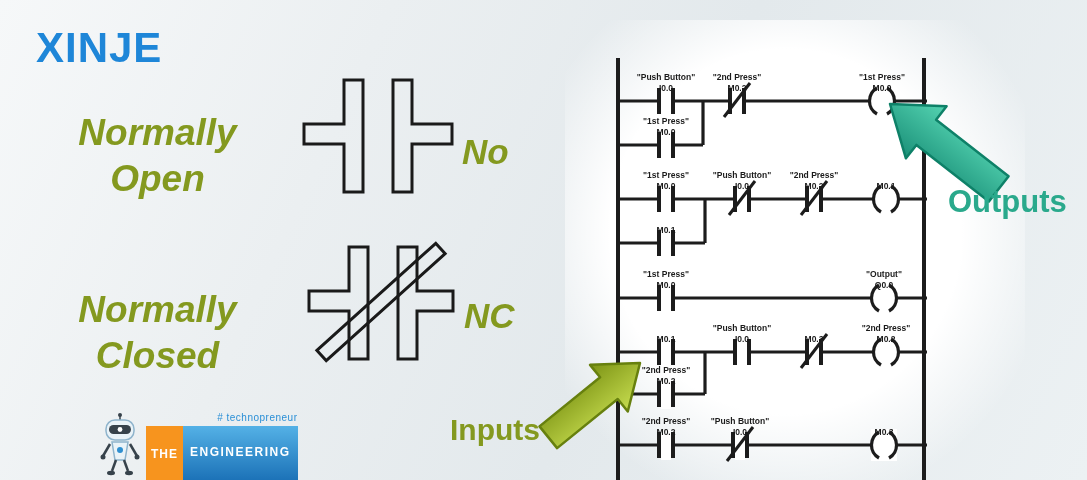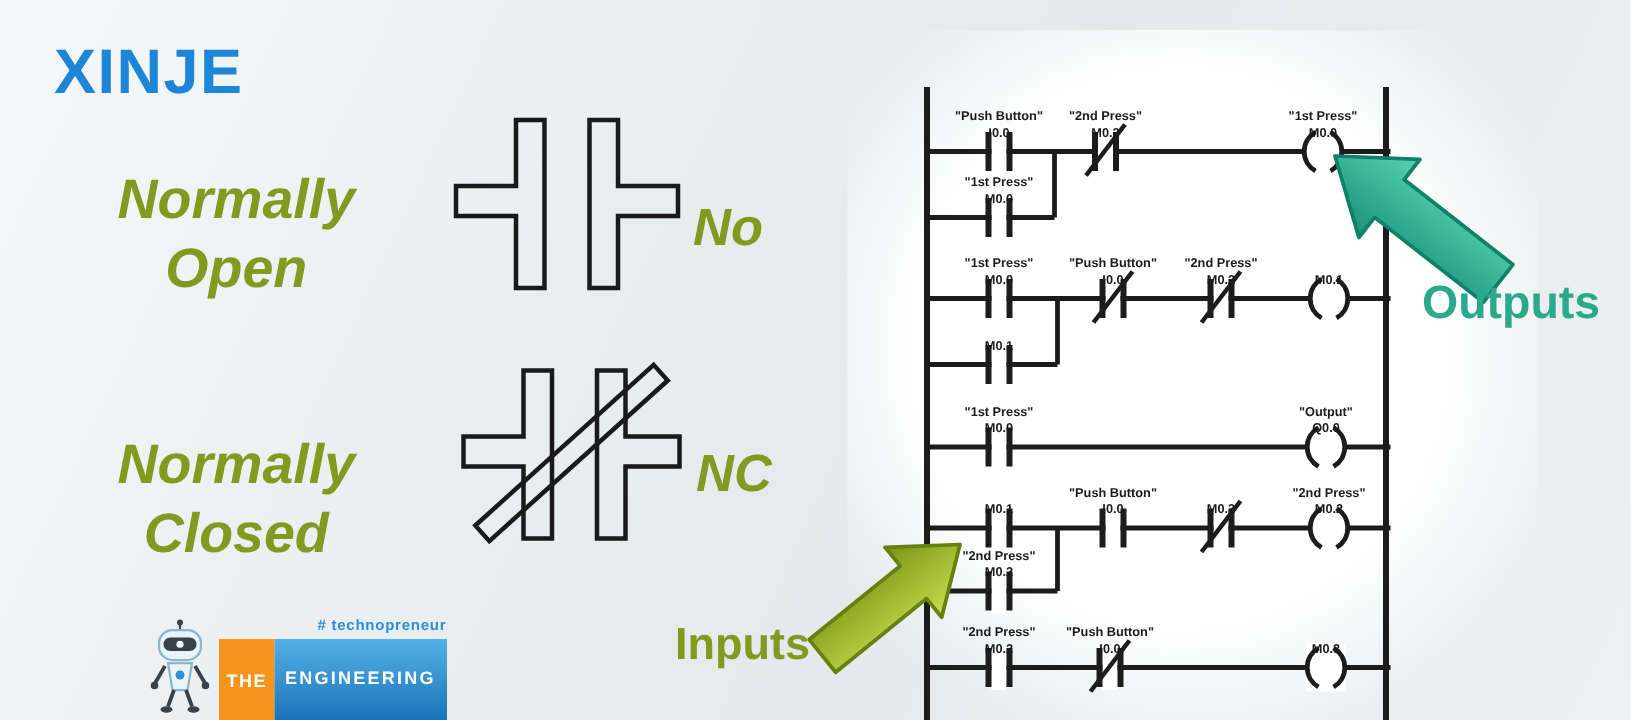--- a/index.html
+++ b/index.html
@@ -24,21 +24,21 @@
   .legend-abbr{
     position:absolute;font-size:35px;font-weight:bold;font-style:italic;
   }
   .symbol{position:absolute;}
   .annot-label{position:absolute;font-weight:bold;font-size:31px;}
   .overlay-svg{position:absolute;left:0;top:0;width:1087px;height:480px;pointer-events:none;}
   .ladder-svg{position:absolute;left:590px;top:30px;width:420px;height:450px;}
 
   .footer-logo{position:absolute;left:98px;top:412px;display:flex;align-items:flex-start;gap:4px;}
   .footer-text{display:flex;flex-direction:column;align-items:flex-end;}
-  .hashtag{font-size:10px;font-weight:bold;letter-spacing:0.5px;margin-bottom:3px;}
+  .hashtag{font-size:10px;font-weight:normal;letter-spacing:0.5px;margin-bottom:3px;}
   .wordrow{display:flex;}
   .word-the{
     color:#ffffff;font-weight:bold;font-size:12px;padding:21px 5px;letter-spacing:1px;
   }
   .word-engineering{
     color:#ffffff;font-weight:bold;font-size:12px;padding:19px 7px;letter-spacing:1.5px;
     background:linear-gradient(#54b1e6,#1a70b6);
   }
   .word-projects{font-weight:bold;font-size:11px;letter-spacing:2.5px;margin-top:2px;}
 </style>

